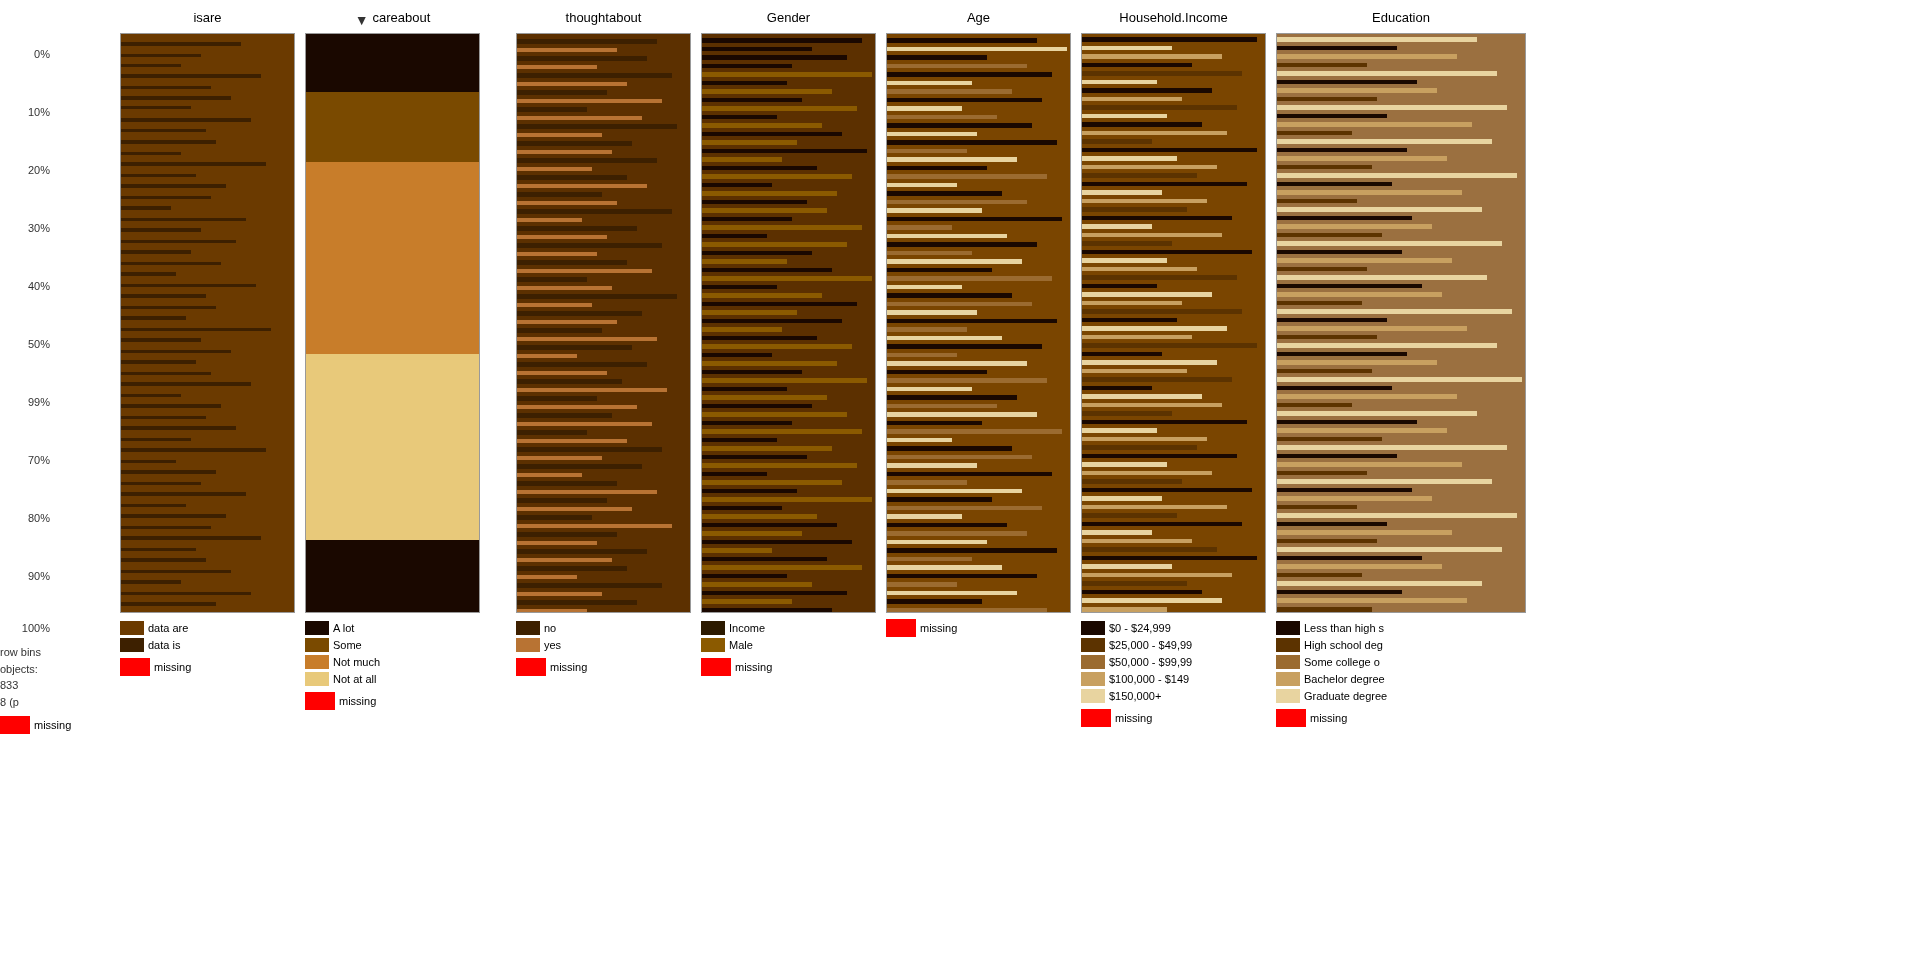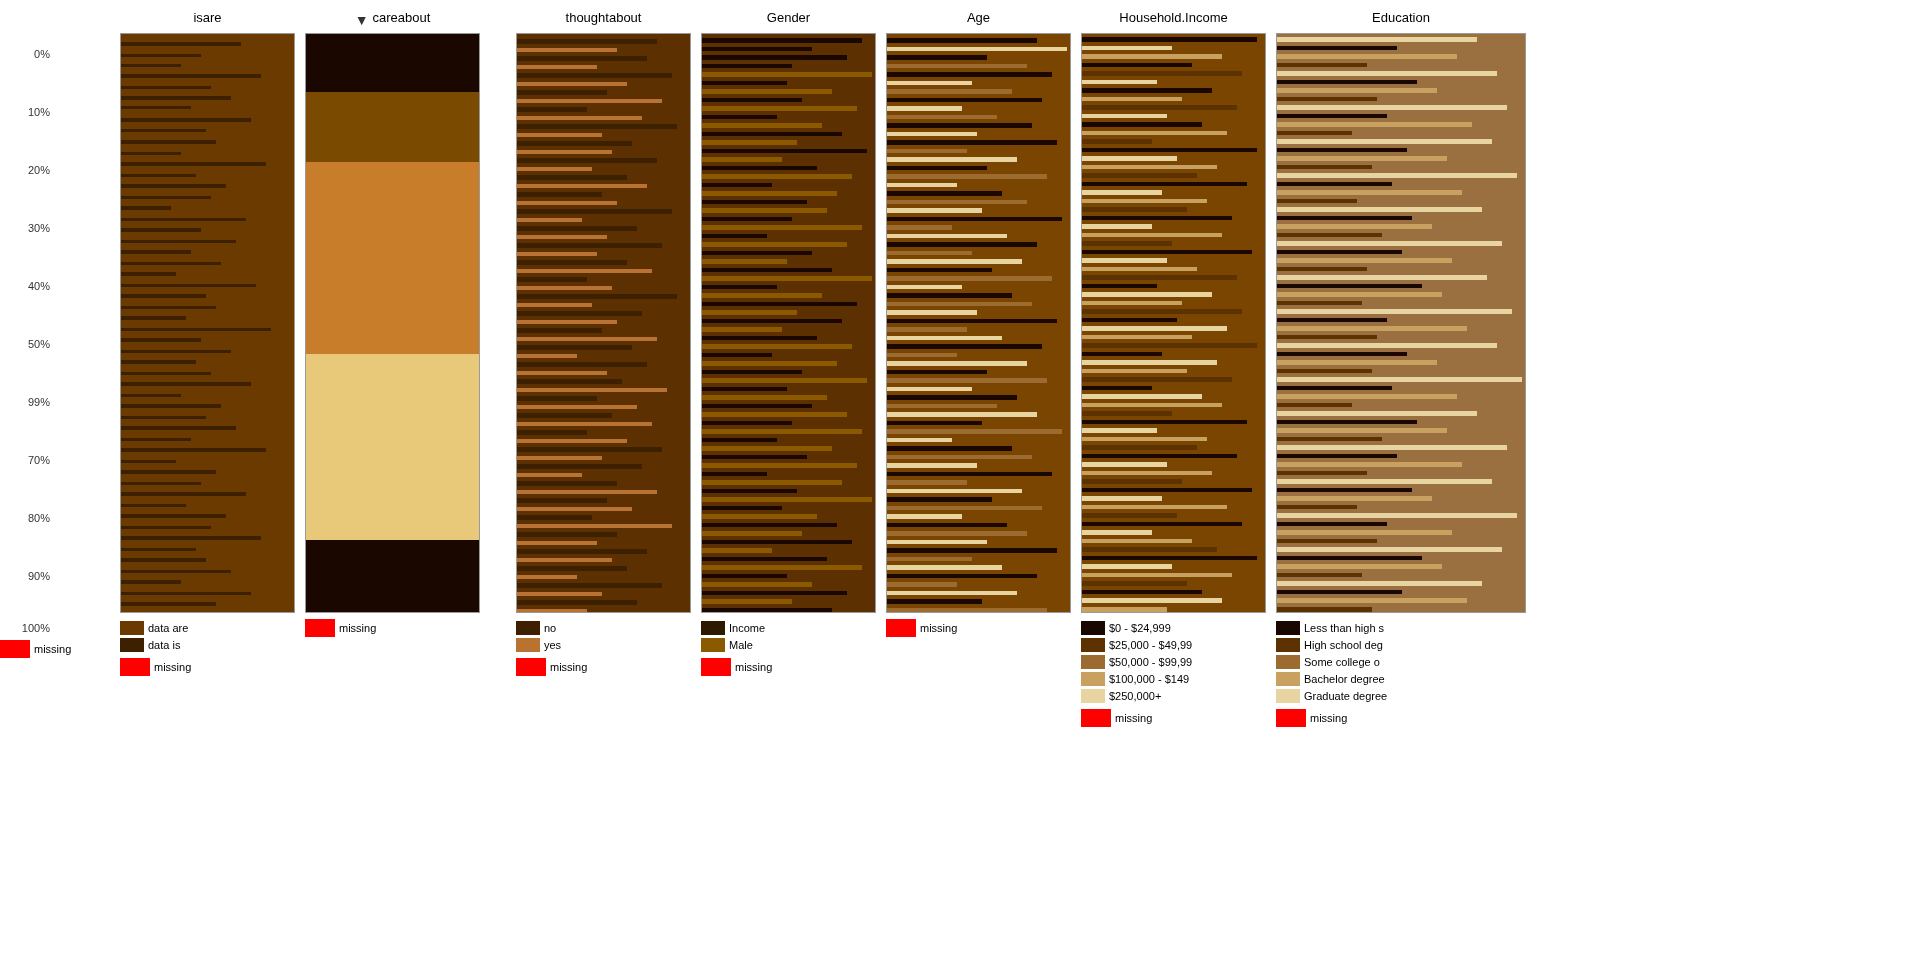--- a/index.html
+++ b/index.html
@@ -122,20 +122,26 @@
       <div class="y-tick" style="top:10%">10%</div>
       <div class="y-tick" style="top:20%">20%</div>
       <div class="y-tick" style="top:30%">30%</div>
       <div class="y-tick" style="top:40%">40%</div>
       <div class="y-tick" style="top:50%">50%</div>
       <div class="y-tick" style="top:60%">99%</div>
       <div class="y-tick" style="top:70%">70%</div>
       <div class="y-tick" style="top:80%">80%</div>
       <div class="y-tick" style="top:90%">90%</div>
       <div class="y-tick" style="top:99%">100%</div>
+    </div>
+    <div style="margin-top:10px;">
+      <div class="info-text">row bins</div>
+      <div class="info-text">objects:</div>
+      <div class="info-text">833</div>
+      <div class="info-text">8 (p</div>
     </div>
     <div class="missing-row">
       <div class="missing-box"></div>
       <span>missing</span>
     </div>
   </div>
 
   <div class="columns-area">
 
     <div class="col-wrapper" style="margin-right:10px;">
@@ -229,20 +235,38 @@
           <rect x="0" y="0" width="175" height="58" fill="#1A0800"></rect>
 
           <rect x="0" y="58" width="175" height="70" fill="#7A4A00"></rect>
 
           <rect x="0" y="128" width="175" height="192" fill="#C87D2A"></rect>
 
           <rect x="0" y="320" width="175" height="186" fill="#E8C97A"></rect>
 
           <rect x="0" y="506" width="175" height="74" fill="#1A0800"></rect>
         </svg>
+      </div>
+      <div class="legend-area">
+        <div class="legend-item">
+          <div class="legend-color" style="background:#1A0800;"></div>
+          <span>A lot</span>
+        </div>
+        <div class="legend-item">
+          <div class="legend-color" style="background:#7A4A00;"></div>
+          <span>Some</span>
+        </div>
+        <div class="legend-item">
+          <div class="legend-color" style="background:#C87D2A;"></div>
+          <span>Not much</span>
+        </div>
+        <div class="legend-item">
+          <div class="legend-color" style="background:#E8C97A;"></div>
+          <span>Not at all</span>
+        </div>
       </div>
       <div class="missing-row">
         <div class="missing-box"></div>
         <span>missing</span>
       </div>
     </div>
 
     <div class="col-wrapper" style="margin-right:10px;margin-left:26px;">
       <div class="col-title-row">
         <span class="col-title">thoughtabout</span>
@@ -602,21 +626,21 @@
         <div class="legend-item">
           <div class="legend-color" style="background:#9B6B30;"></div>
           <span>$50,000 - $99,99</span>
         </div>
         <div class="legend-item">
           <div class="legend-color" style="background:#C8A060;"></div>
           <span>$100,000 - $149</span>
         </div>
         <div class="legend-item">
           <div class="legend-color" style="background:#E8D4A0;"></div>
-          <span>$250,000+</span>
+          <span>$150,000+</span>
         </div>
       </div>
       <div class="missing-row">
         <div class="missing-box"></div>
         <span>missing</span>
       </div>
     </div>
 
     <div class="col-wrapper">
       <div class="col-title-row">

